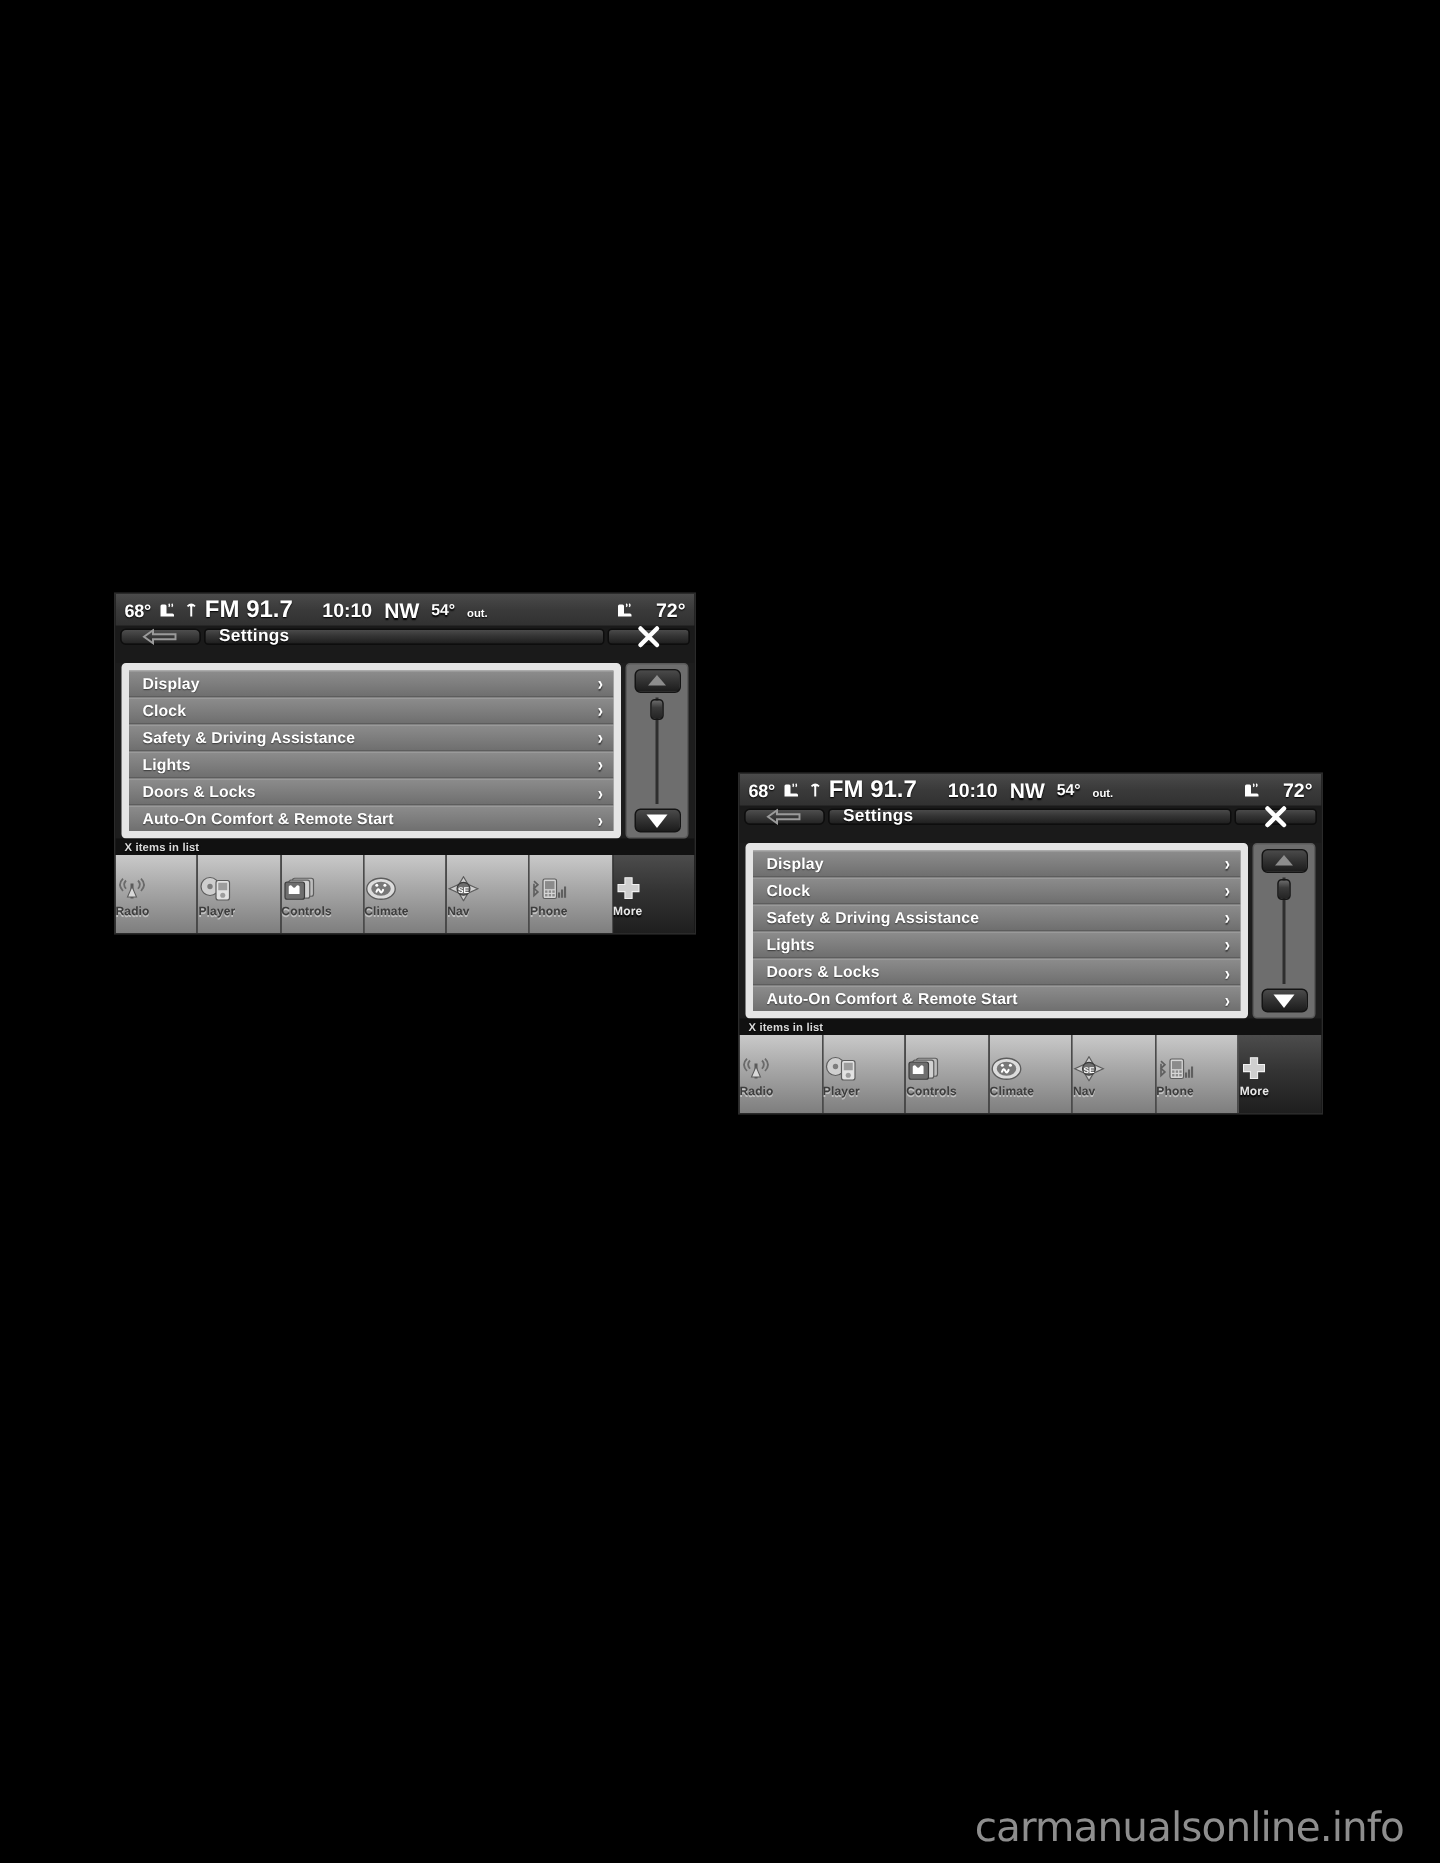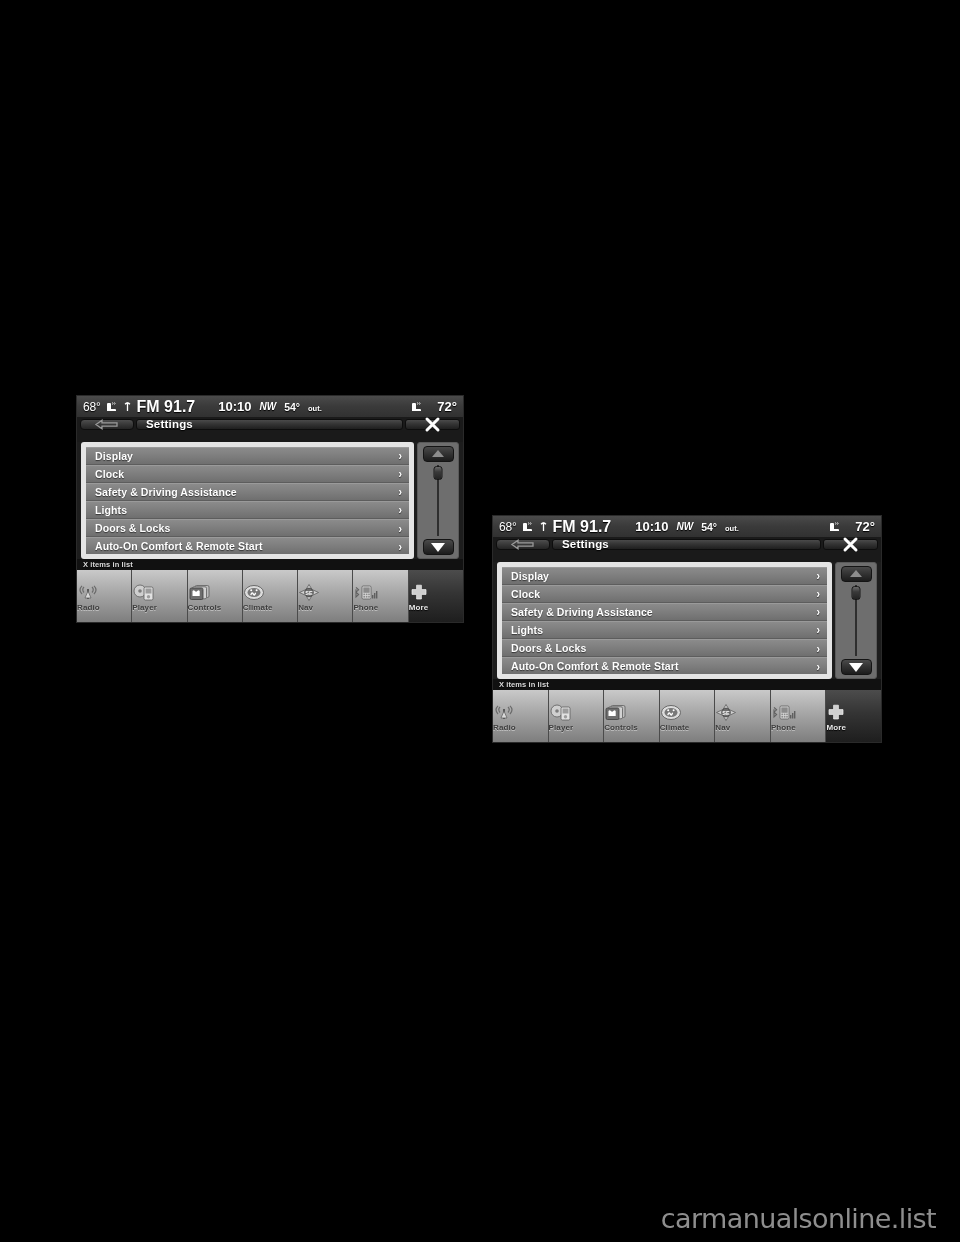--- a/index.html
+++ b/index.html
@@ -43,21 +43,21 @@
     align-items: center;
     padding: 0 6px;
     box-sizing: border-box;
     color: #ffffff;
     position: relative;
     flex: 0 0 auto;
   }
   .sb-left { display: flex; align-items: center; gap: 4px; }
   .sb-temp {
     font-size: 12px;
-    font-weight: normal;
+    font-weight: bold;
     letter-spacing: -0.2px;
     text-shadow: 0 1px 1px #000;
   }
   .sb-station {
     font-size: 16px;
     font-weight: bold;
     letter-spacing: 0px;
     text-shadow: 0 1px 1px #000;
   }
   .sb-center {
@@ -68,24 +68,23 @@
     justify-content: center;
     gap: 8px;
     pointer-events: none;
   }
   .sb-clock {
     font-size: 13px;
     font-weight: bold;
     text-shadow: 0 1px 1px #000;
   }
   .sb-dir {
-    font-size: 10px;
-    font-weight: bold;
-    text-shadow: 0 1px 1px #000;
-    font-style: italic;
+    font-size: 14px;
+    font-weight: bold;
+    text-shadow: 0 1px 1px #000;
   }
   .sb-outtemp {
     font-size: 10.5px;
     font-weight: bold;
     text-shadow: 0 1px 1px #000;
   }
   .sb-outlbl {
     font-size: 7.5px;
     font-weight: bold;
     position: relative;
@@ -702,13 +701,13 @@
               <path d="M7.6 1.2 L12.4 1.2 L12.4 5.6 L17 5.6 L17 10.4 L12.4 10.4 L12.4 15 L7.6 15 L7.6 10.4 L3 10.4 L3 5.6 L7.6 5.6 Z" fill="#cfcfcf" stroke="#f2f2f2" stroke-width="0.7"></path>
             </svg>
         </span>
         <span class="tlabel">More</span>
       </div>
     </div>
 
   </div>
 </div>
 
-<div class="watermark">carmanualsonline.list</div>
+<div class="watermark">carmanualsonline.info</div>
 
 </body></html>

